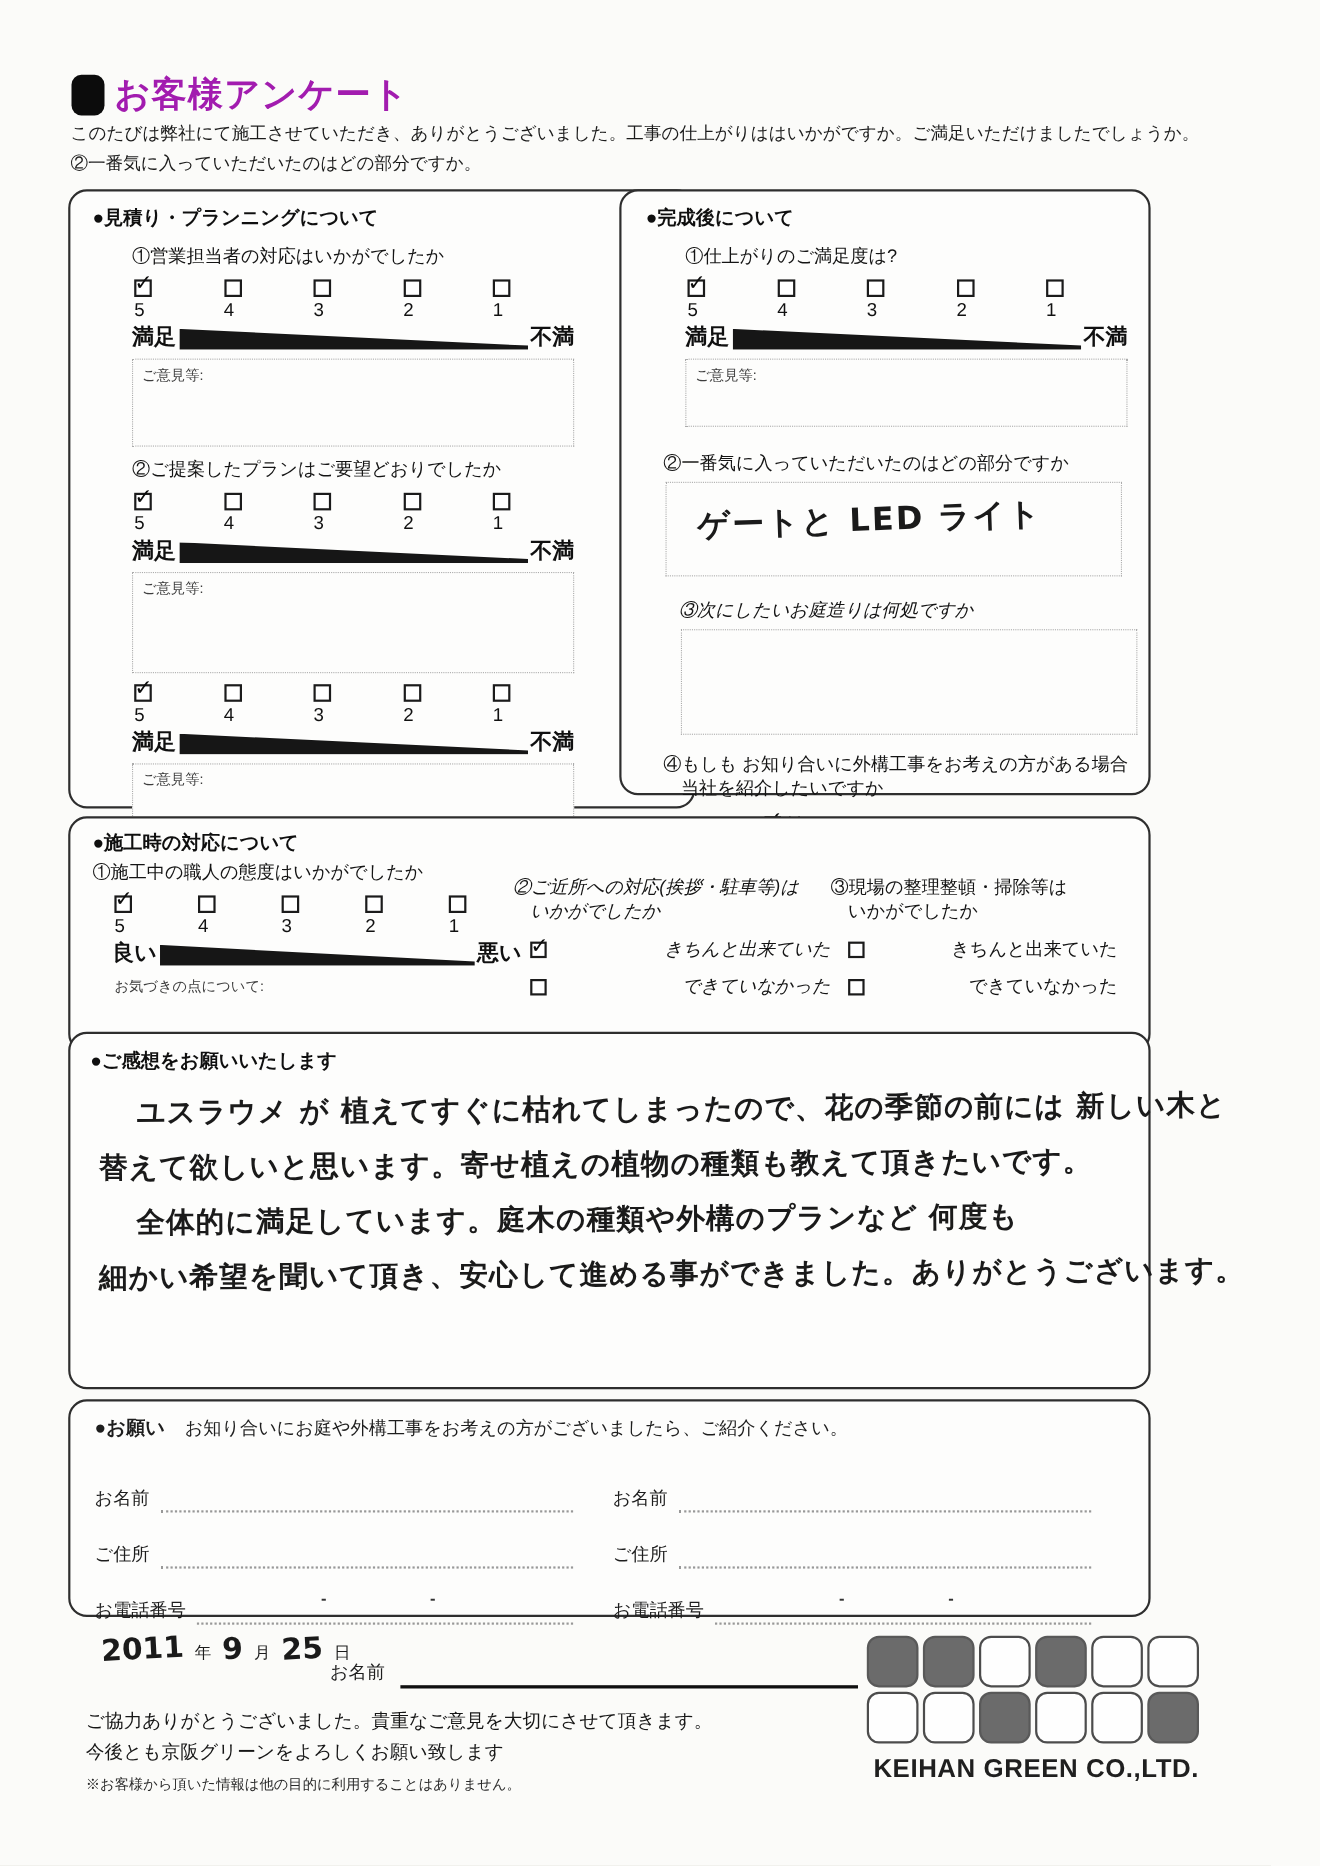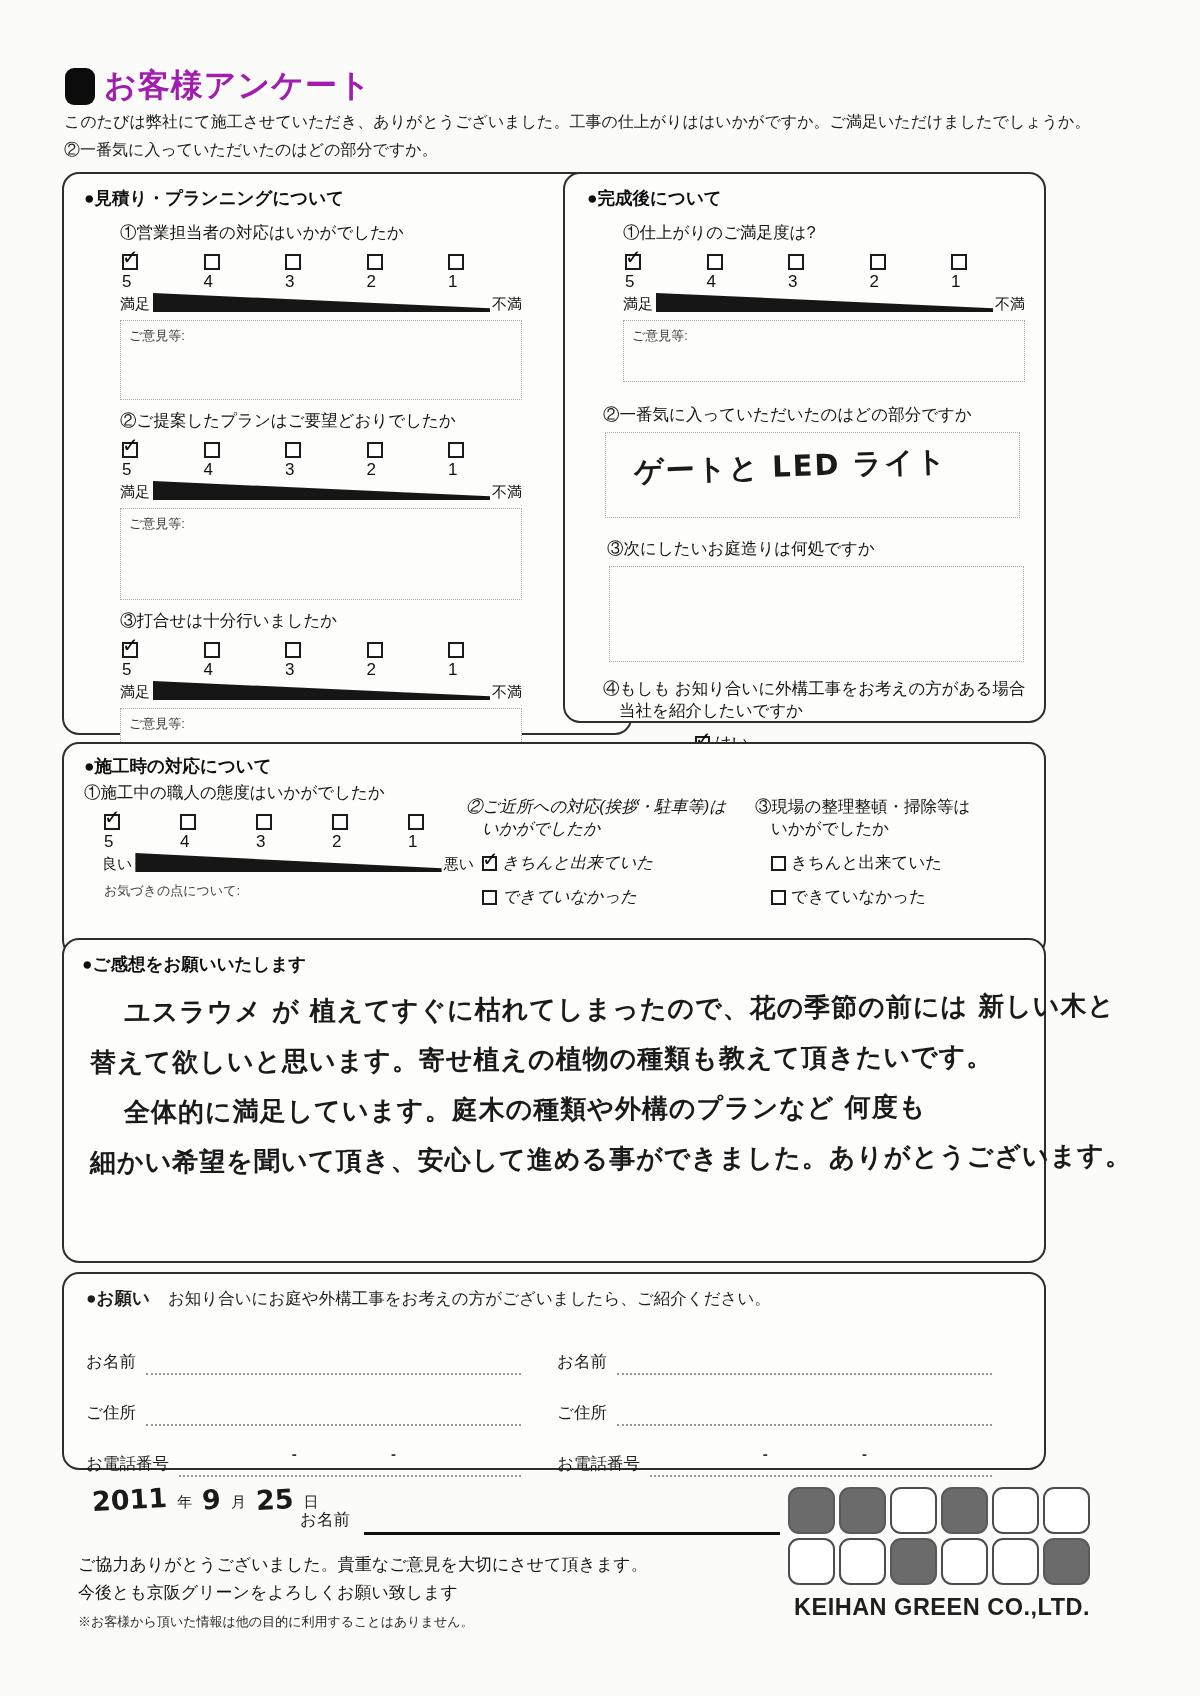--- a/index.html
+++ b/index.html
@@ -30,21 +30,21 @@
   .qlabel { font-size:16.5px; color:#141414; }
   .qlabel2 { font-size:16.5px; color:#141414; margin-left:16px; }
   .cbrow { display:flex; justify-content:space-between; width:352px; margin:10px 0 0 2px; }
   .cbcell { display:flex; flex-direction:column; align-items:flex-start; width:26px; }
   .checkbox { width:12px; height:12px; border:2.3px solid #1b1b1b; background:#fff;
     position:relative; display:inline-block; }
   .checkbox.checked::after { content:"✓"; position:absolute; top:-11px; left:-2px;
     font-size:20px; font-weight:bold; color:#0d0d0d; font-family:"DejaVu Sans",sans-serif; }
   .cbnum { font-size:17px; color:#111; margin-top:2px; }
   .scalerow { display:flex; align-items:flex-end; width:402px; margin-top:1px; }
-  .scale-label { font-size:15px; font-weight:normal; color:#101010; white-space:nowrap; }
+  .scale-label { font-size:20px; font-weight:bold; color:#101010; white-space:nowrap; }
   .wedge { flex:1; height:19px; margin:0 2px 2px 3px; background:#161616;
     clip-path:polygon(0 0, 100% 80%, 100% 100%, 0 100%); }
   .commentbox { border:1.6px dotted #ababab; width:402px; margin-top:6px;
     padding:5px 8px; box-sizing:border-box; background:#fdfdfc; }
   .commentlabel { font-size:13px; color:#3c3c3c; }
   .h80 { height:80px; } .h92 { height:92px; } .h62 { height:62px; }
   
   .answerbox { border:1.6px dotted #ababab; width:415px; margin:6px 0 0 36px;
     padding:6px 10px; box-sizing:border-box; position:relative; }
   .a86 { height:86px; } .a96 { height:96px; }
@@ -54,21 +54,21 @@
   .optrow { display:flex; align-items:center; margin:10px 0 0 92px; }
   .optrow .checkbox { width:11px; height:11px; }
   .optlabel { font-size:16.5px; margin-left:5px; color:#141414; }
   
   .cols { display:flex; margin-top:4px; }
   .col1 { width:41%; } .col2 { width:31%; padding-top:14px;font-style:italic; } .col3 { width:28%; padding-top:14px; }
   .col1 .qblock { margin:4px 0 0 18px; }
   .col1 .cbrow { width:330px; }
   .col1 .scalerow { width:372px; }
   .notelabel { font-size:13px; color:#3c3c3c; margin:8px 0 0 20px; }
-  .optrow.sm { margin:12px 0 0 16px; }
+  .optrow.sm { margin:12px 0 0 16px;justify-content:space-between; }
   
   .hw-line { font-size:26px; line-height:50px; white-space:nowrap; transform:rotate(-0.4deg); }
   .ind1 { padding-left:42px; } .ind2 { padding-left:8px; }
   .hw-wrap { margin-top:8px; letter-spacing:1px; }
   
   .ref-title { display:flex; align-items:baseline; }
   .ref-title .b { font-size:17.5px; font-weight:bold; }
   .ref-title .t { font-size:16.5px; margin-left:18px; }
   .ref-cols { display:flex; margin-top:14px; }
   .ref-col { width:50%; box-sizing:border-box; padding-right:36px; }
@@ -172,21 +172,20 @@
         <span class="scale-label">満足</span>
         <span class="wedge"></span>
         <span class="scale-label">不満</span>
       </div>
       <div class="commentbox h92">
         <span class="commentlabel">ご意見等:</span>
       </div>
     </div>
 
     <div class="qblock">
-      <div class="qlabel">③打合せは十分行いましたか</div>
       <div class="cbrow">
         <div class="cbcell">
             <span class="checkbox checked"></span>
             <span class="cbnum">5</span>
           </div>
         <div class="cbcell">
             <span class="checkbox"></span>
             <span class="cbnum">4</span>
           </div>
         <div class="cbcell">
@@ -250,21 +249,21 @@
       </div>
     </div>
 
     <div class="qblock" style="margin-left:16px; margin-top:22px;">
       <div class="qlabel">②一番気に入っていただいたのはどの部分ですか</div>
       <div class="answerbox a86" style="margin-left:2px;">
         <span class="handwrite hw-answer">ゲートと LED ライト</span>
       </div>
     </div>
 
-    <div class="qblock" style="margin-left:20px; margin-top:20px;">
+    <div class="qblock" style="margin-left:30px; margin-top:20px;font-style:italic;">
       <div class="qlabel">③次にしたいお庭造りは何処ですか</div>
       <div class="answerbox a96" style="margin-left:2px;"></div>
     </div>
 
     <div class="qblock" style="margin-left:16px; margin-top:16px;">
       <div class="qlabel">④もしも お知り合いに外構工事をお考えの方がある場合</div>
       <div class="qlabel2">当社を紹介したいですか</div>
       <div class="optrow">
         <span class="checkbox checked"></span>
         <span class="optlabel">はい</span>

